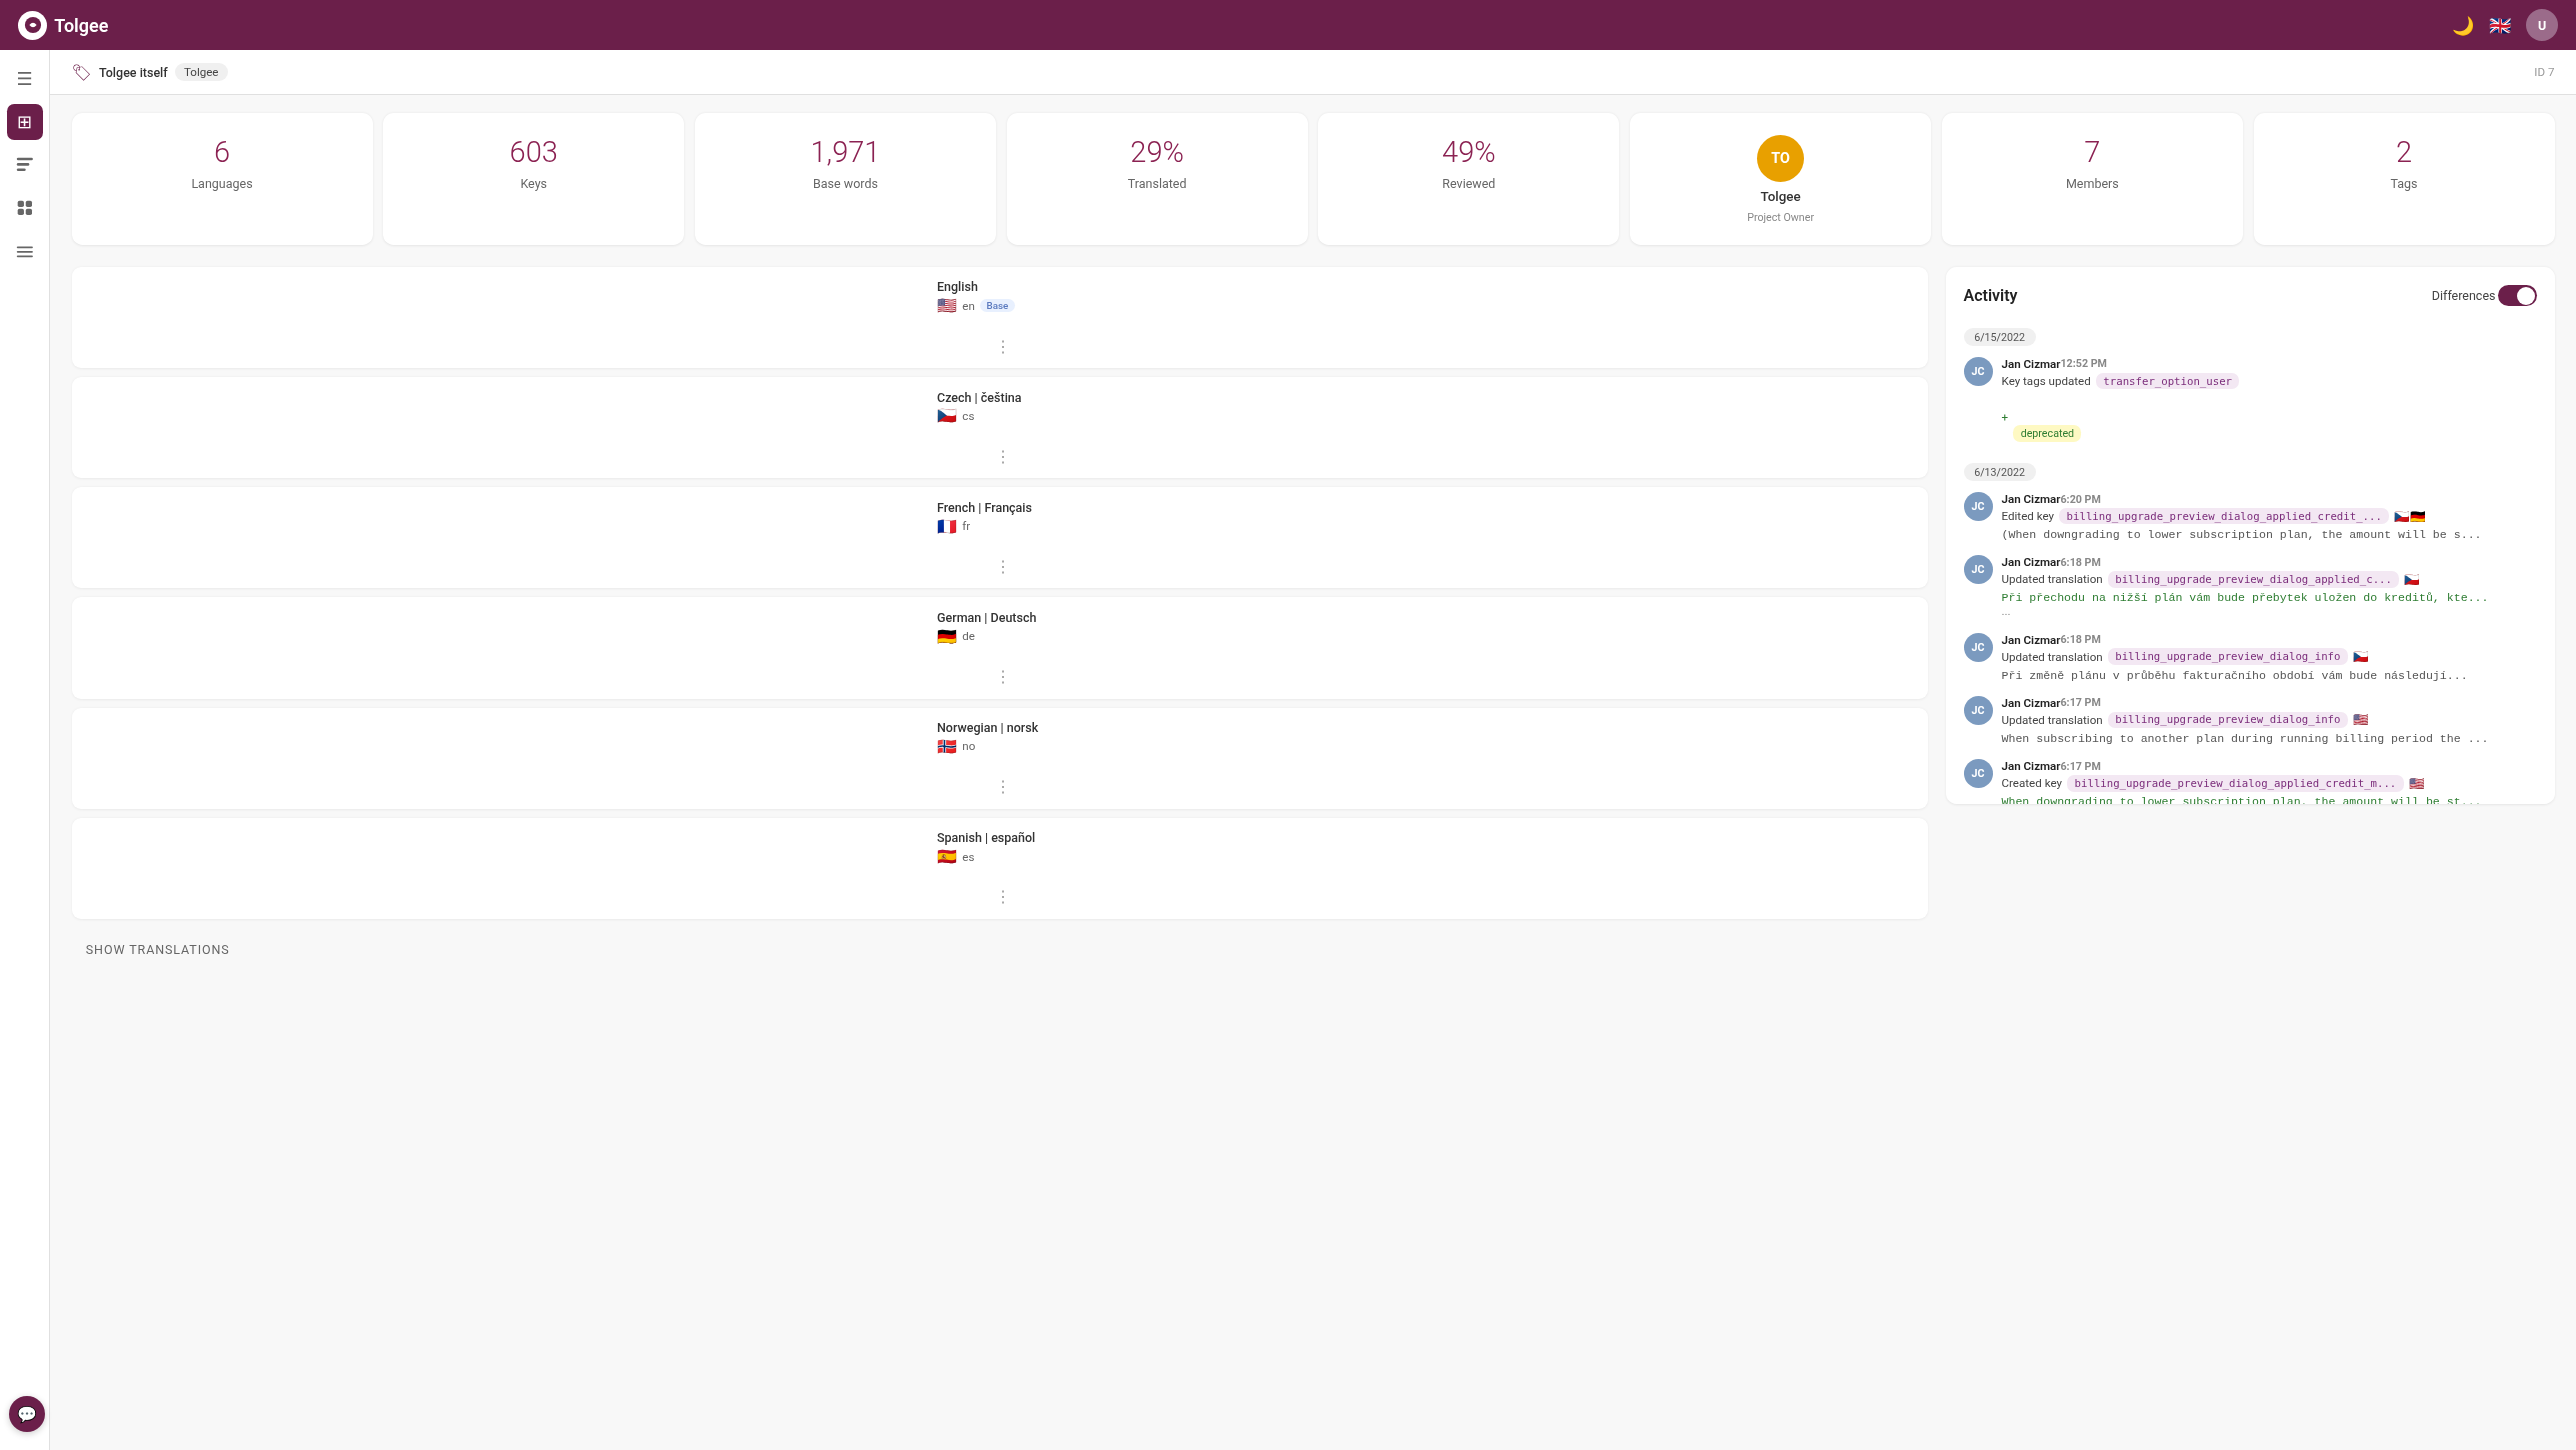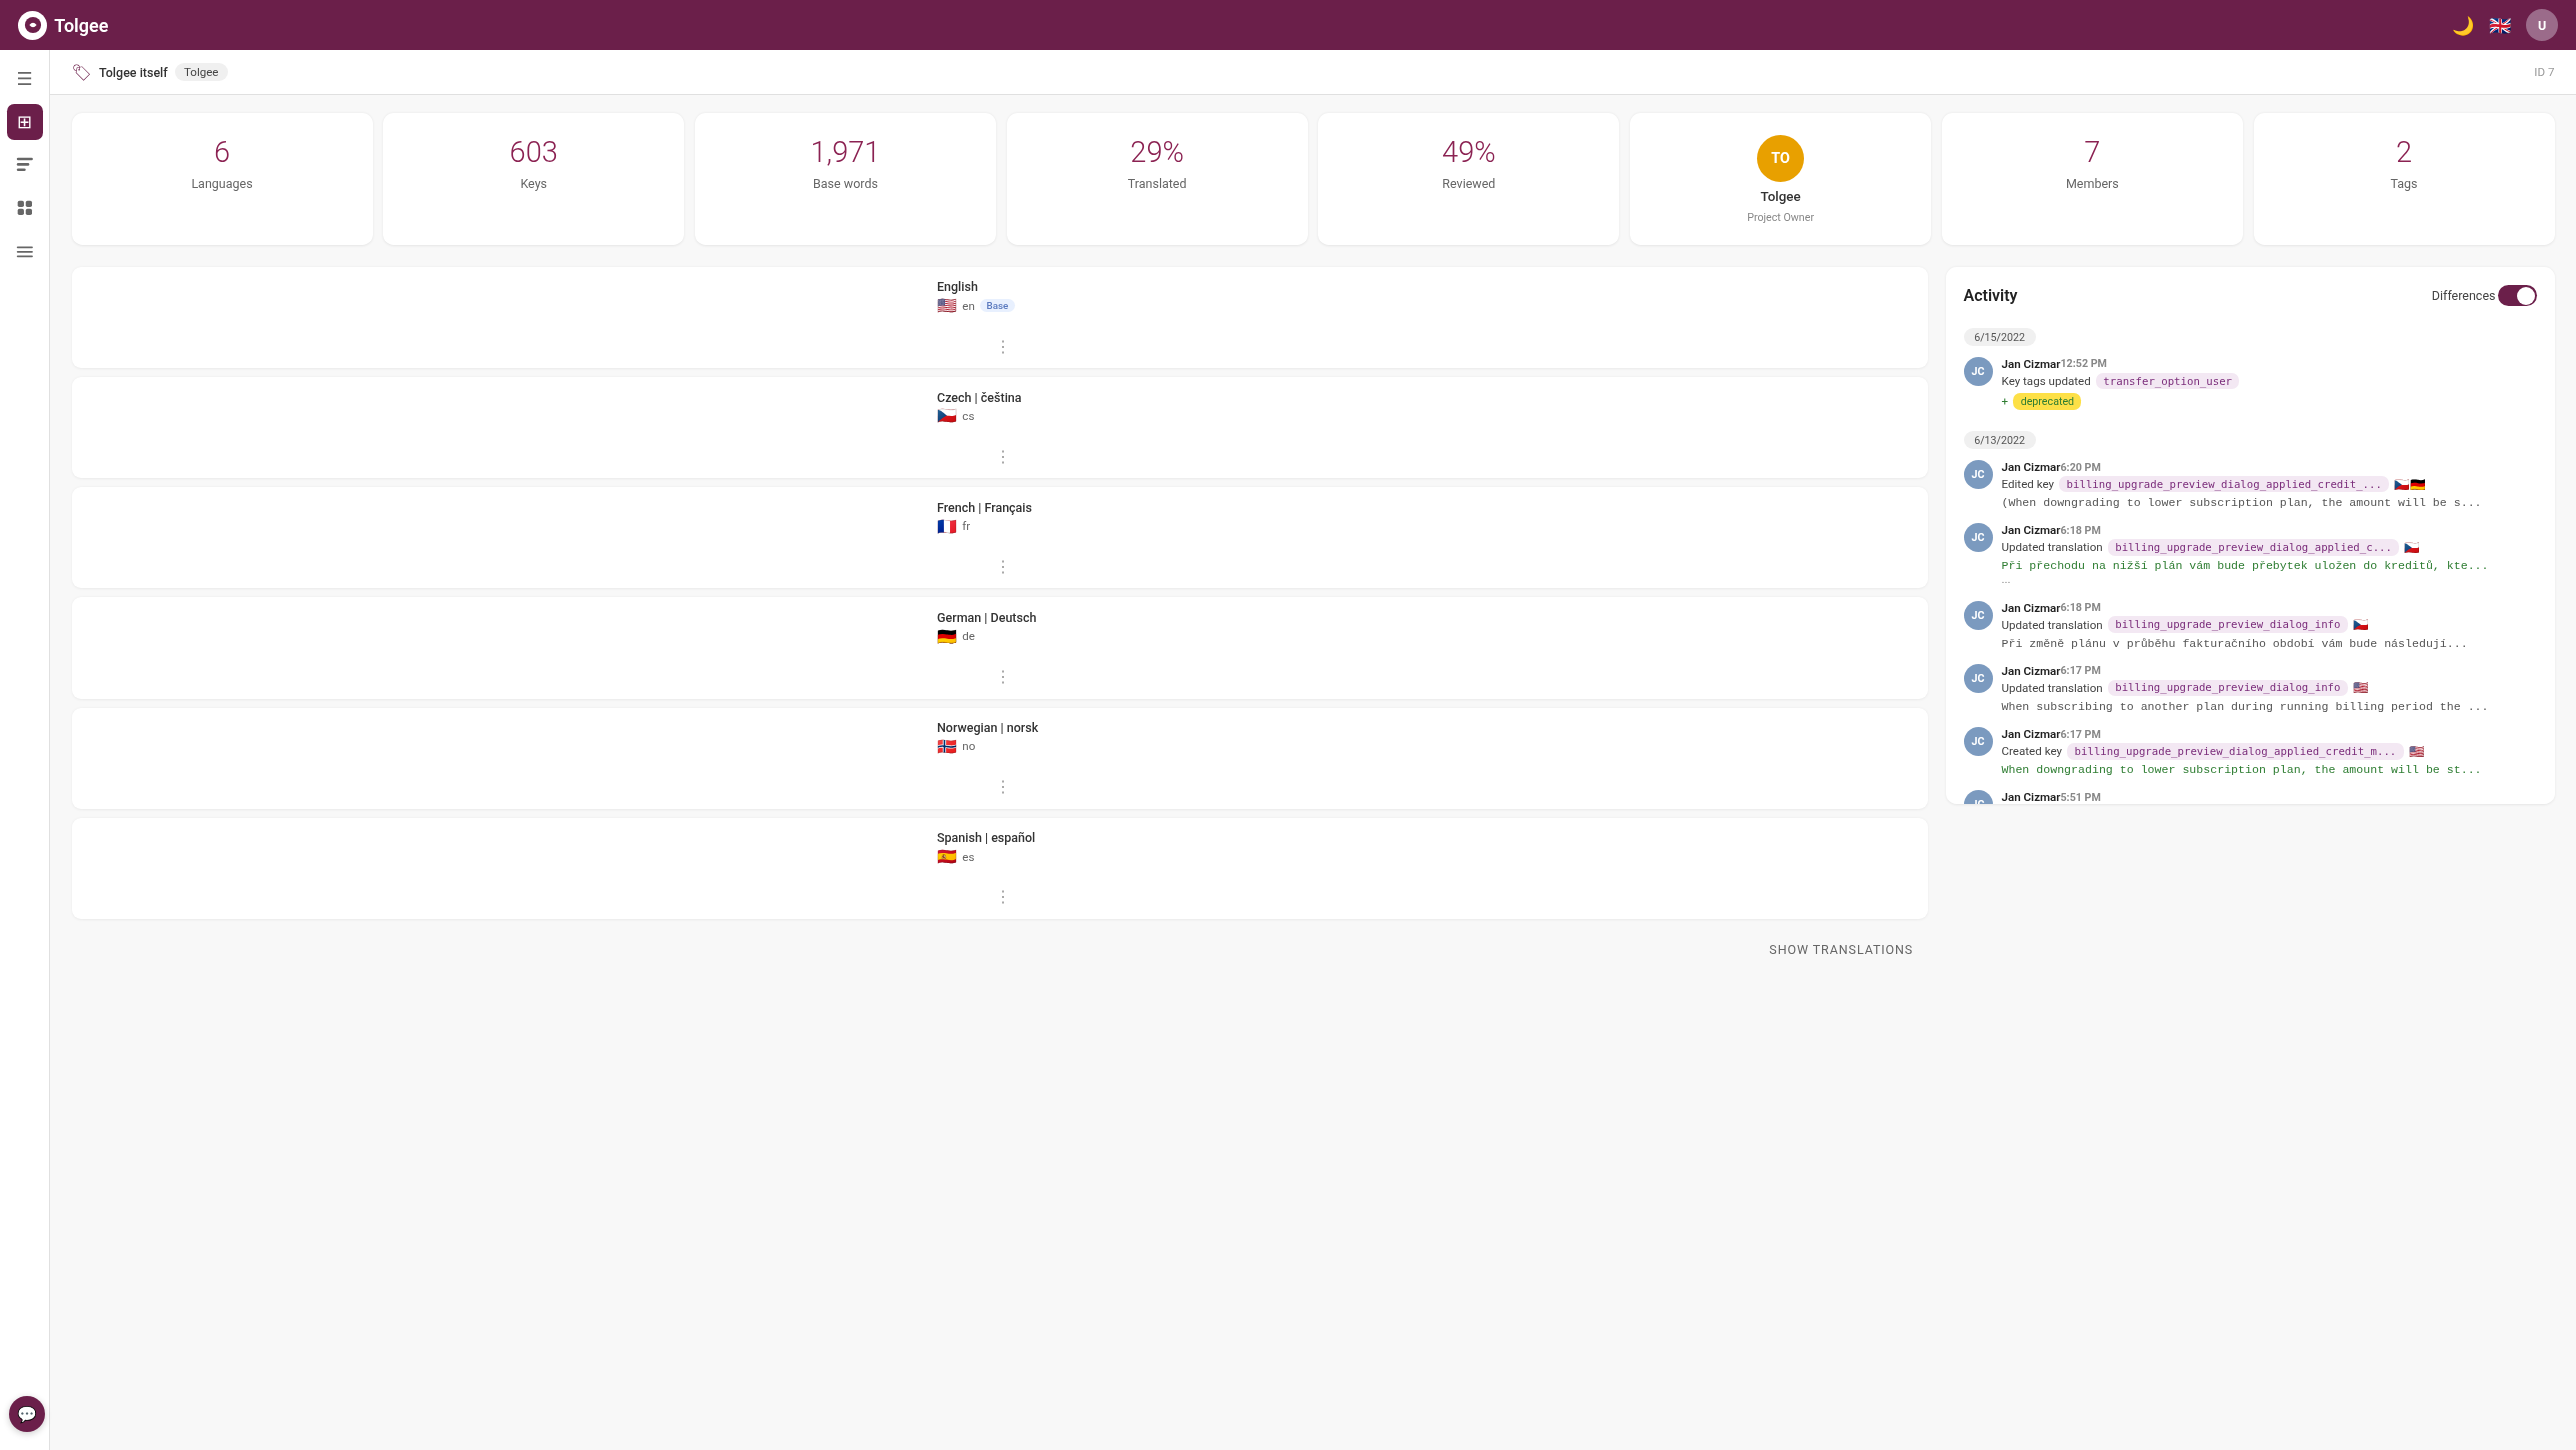--- a/index.html
+++ b/index.html
@@ -202,32 +202,33 @@
       color: #7b2d7b;
       font-size: 10.7px;
       padding: 1.8px 7.2px;
       border-radius: 7.2px;
       font-family: monospace;
     }
     .activity-content { font-size: 11.6px; color: #555; font-family: Liberation Mono, monospace; }
     .activity-content.green { color: #2e7d32; }
     .activity-tag-plus { color: #2e7d32; font-size: 11.6px; }
     .activity-tag-chip {
-      background: #fde047;
+      background: #fef9c3;
       color: #2e7d32;
       font-size: 10.7px;
       padding: 1.8px 7.2px;
       border-radius: 7.2px;
+      margin-top: 32px;
     }
     .activity-flags { font-size: 12.5px; }
     .activity-ellipsis { color: #888; font-size: 11.6px; }
 
     
     .show-translations {
-      text-align: right;
+      text-align: left;
       padding: 14.3px;
       color: #666;
       font-size: 12.5px;
       cursor: pointer;
       letter-spacing: 0.9px;
       text-transform: uppercase;
     }
 
     
     .chat-bubble {

